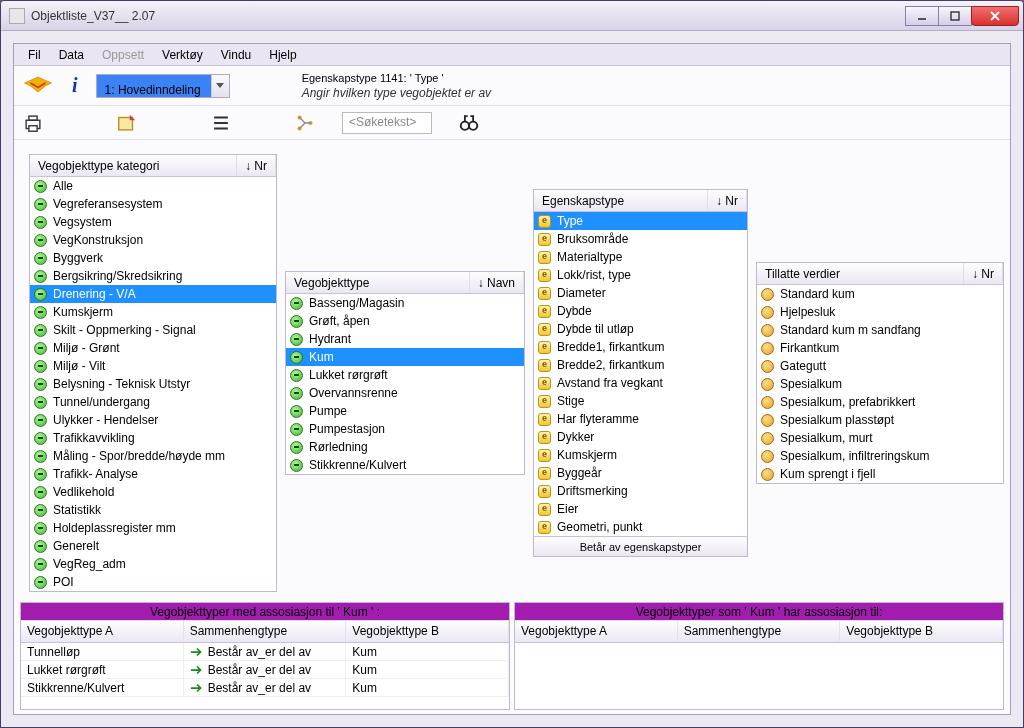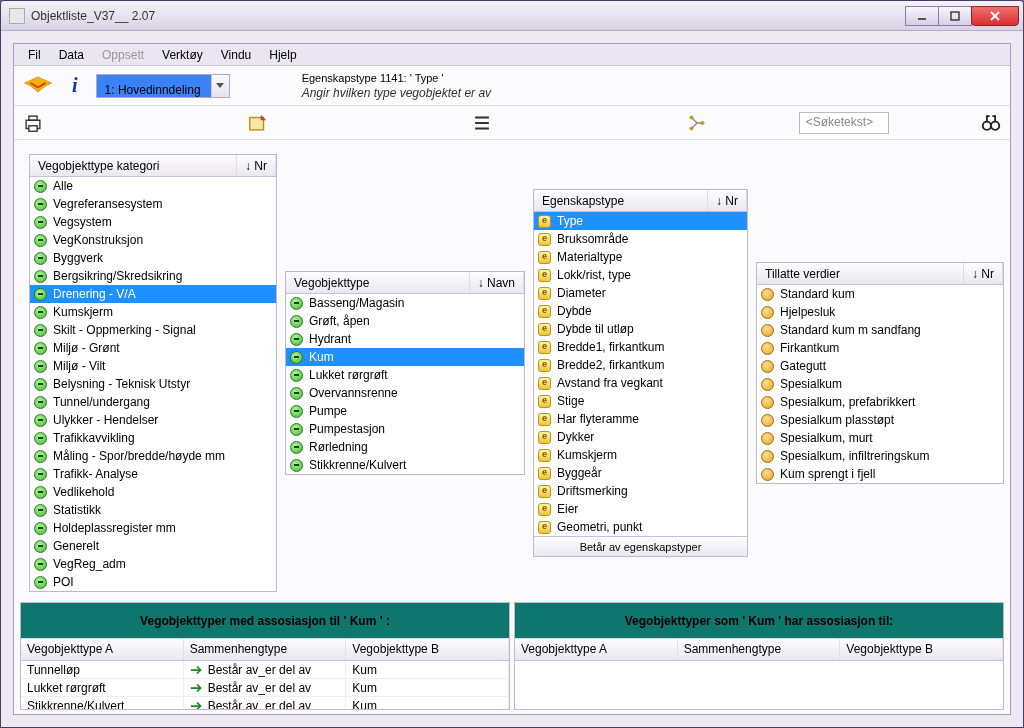--- a/index.html
+++ b/index.html
@@ -30,21 +30,21 @@
   .toolbar1 { height: 40px; display:flex; align-items:center; padding: 4px 8px; gap: 12px; border-bottom:1px solid #e0dcea;}
   .logo { width: 32px; height: 24px; display:flex; align-items:center; justify-content:center;}
   .logo svg { width:30px; height:22px;}
   .infoicon { color:#1030c0; font-family: Georgia, serif; font-size: 20px; font-weight:bold; font-style: italic; padding: 0 6px;}
   .combo { display:inline-flex; align-items:flex-end; border:1px solid #b0a8c4; background:#3b82f6; height:24px;}
   .combo span { padding: 0 10px 0 8px; }
   .combo .arrow { width: 18px; height: 100%; border-left:1px solid #ccc; display:flex; align-items:center; justify-content:center; background: linear-gradient(#fafafa,#e4e0ee);}
   .headerinfo { margin-left: 60px; }
   .headerinfo .h1 { font-size: 11px; }
   .headerinfo .h2 { font-style: italic; color:#333; margin-top:2px;}
-  .toolbar2 { height: 34px; display:flex; align-items:center; padding: 2px 8px; gap: 26px; border-bottom:1px solid #e0dcea;justify-content:space-between;}
+  .toolbar2 { height: 34px; display:flex; align-items:center; padding: 2px 8px; gap: 26px; border-bottom:1px solid #e0dcea;}
   .tbtn { width: 22px; height: 22px; display:flex; align-items:center; justify-content:center; }
   .searchbox { border:1px solid #bbb; background:#fff; width: 90px; height:22px; padding: 2px 6px; color:#888;}
   .mainrow { flex:1; display:flex; min-height:0; gap:4px; padding: 4px 6px 0 15px; align-items: center;}
   .panel { border:1px solid #bfb8d0; background:#fff; display:flex; flex-direction:column; min-height:0; margin-right:4px;}
   .panel:last-child { margin-right:0;}
   .panel.cat { width: 248px;}
   .panel.obj { width: 240px;}
   .panel.prop { flex:1;}
   .panel.val { width: 248px;}
   .colhdr { height: 22px; background: linear-gradient(#fdfdfe,#ebe7f2); border-bottom:1px solid #c8c2d8; display:flex; align-items:center; font-weight: normal; }
@@ -55,21 +55,21 @@
   .ic { width:14px; height:14px; flex-shrink:0; display:inline-flex; align-items:center; justify-content:center;}
   .ic.grn { background: radial-gradient(circle at 40% 35%, #b4f5a0, #3fb62f); border-radius:50%; border:1px solid #2a7a1f; position:relative; width:13px; height:13px;}
   .ic.grn::after { content:""; position:absolute; width:5px; height:1.6px; background:#064d00; top:45%; left:25%;}
   .row.sel .ic.grn { }
   .ic.yel { background: linear-gradient(#fff3b0,#f2c530); border:1px solid #bf9410; border-radius:3px; width:13px; height:13px; position:relative;}
   .ic.yel::after { content:"e"; position:absolute; font-size:9px; font-weight:bold; color:#7a5a00; top:-1px; left:3px;}
   .ic.org { background: radial-gradient(circle at 40% 35%, #ffe090, #e8a020); border-radius:50%; border:1px solid #a06a10; width:13px; height:13px;}
   .footerbar { height: 20px; background: linear-gradient(#fdfdfe,#ebe7f2); border-top:1px solid #c8c2d8; display:flex; align-items:center; justify-content:center; font-size:11px;}
   .bottom { display:flex; padding: 0 6px 4px 6px; gap:4px; height: 112px;}
   .bpanel { flex:1; border:1px solid #bfb8d0; background:#fff; display:flex; flex-direction:column; min-height:0;}
-  .bhdr { height: 36px; background:#0f766e; border-bottom:1px solid #ddd; display:flex; align-items:center; justify-content:center;font-weight:bold;}
+  .bhdr { height: 18px; background:#a21caf; border-bottom:1px solid #ddd; display:flex; align-items:center; justify-content:center;}
   .btblhdr { height: 22px; background: linear-gradient(#fdfdfe,#ebe7f2); border-bottom:1px solid #c8c2d8; display:flex;}
   .btblhdr .c { flex:1; padding:3px 6px; border-right:1px solid #e4e0ee;}
   .brow { display:flex; height:18px; border-bottom:1px solid #eee;}
   .brow .c { flex:1; padding:1px 6px; border-right:1px solid #eee; display:flex; align-items:center; gap:4px;}
   .arrowic { width:14px; height:12px;}
   .arrowic svg { width:14px; height:12px;}
   ::-webkit-scrollbar { width: 16px; background:#f0eef6;}
   ::-webkit-scrollbar-thumb { background:#cfc9de; border:1px solid #b5aec8;}
   ::-webkit-scrollbar-button { height:16px; background:#e6e2ef; border:1px solid #c8c2d8;}
 </style>

